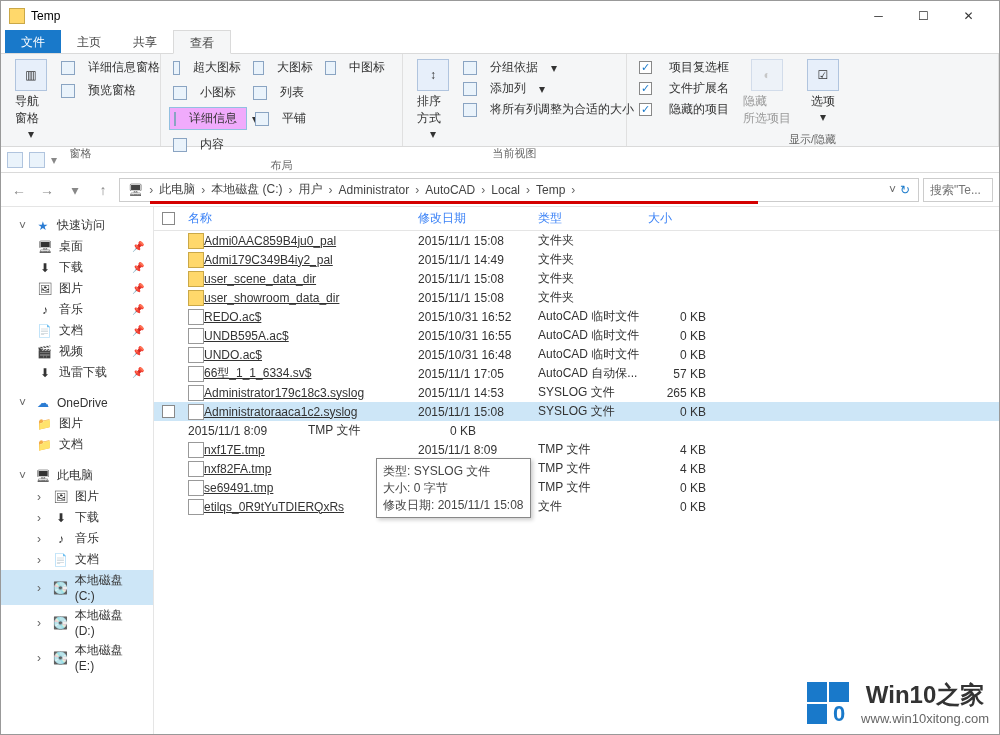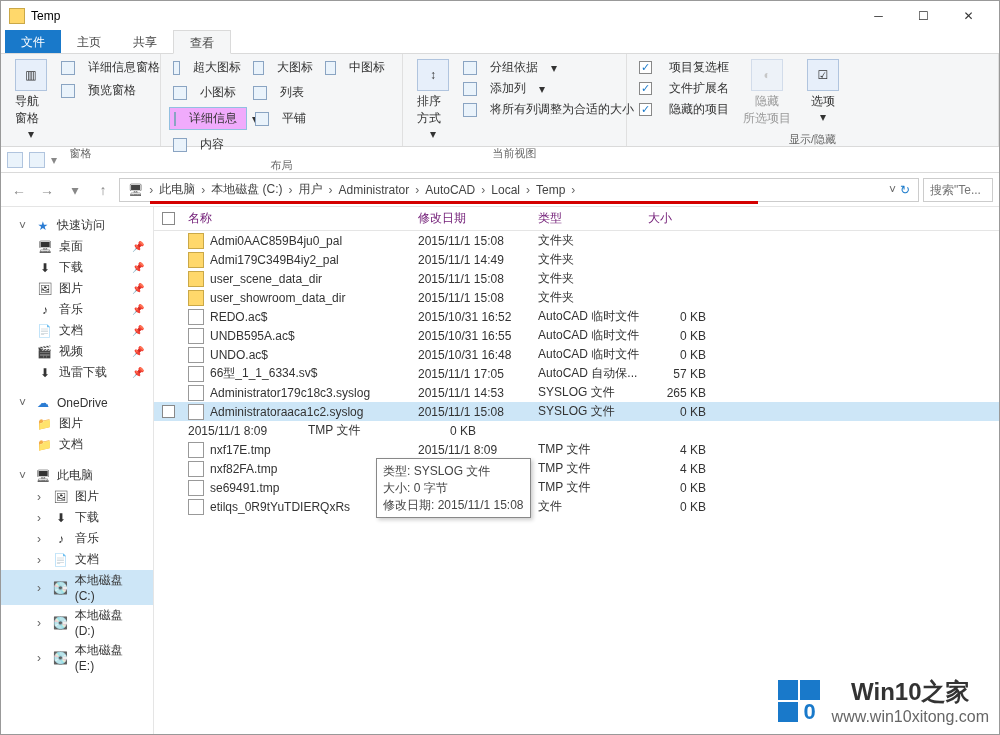--- a/index.html
+++ b/index.html
@@ -38,44 +38,44 @@
 .sidebar{width:153px;background:#fff;border-right:1px solid #e5e5e5;padding:8px 0;overflow:hidden;}
 .sbitem{display:flex;align-items:center;padding:2px 8px 2px 18px;color:#333;gap:6px;}
 .sbitem.lvl2{padding-left:36px;color:#333;}
 .sbitem.selected{background:#cde6f7;}
 .sbitem .arrow{width:10px;color:#666;}
 .sbitem .sicon{width:16px;height:16px;display:flex;align-items:center;justify-content:center;font-size:12px;}
 .sbhead{color:#333;}
 .pin{color:#888;font-size:10px;margin-left:auto;}
 .filepane{flex:1;overflow:auto;}
 .fhdr{display:flex;height:24px;align-items:center;border-bottom:1px solid #e5e5e5;background:#fff;position:sticky;top:0;}
-.fhdr .hcell{color:#701a75;padding:0 6px;}
+.fhdr .hcell{color:#3b82f6;padding:0 6px;}
 .fhdr .chk{width:28px;display:flex;justify-content:center;}
 .fhdr .chk .cb{width:13px;height:13px;border:1px solid #888;}
 .frow{display:flex;height:19px;align-items:center;}
 .frow.sel{background:#cde6f7;}
 .frow .chk{width:28px;display:flex;justify-content:center;}
 .frow .chk .cb{width:13px;height:13px;border:1px solid #888;background:#fff;}
 .cell{padding:0 6px;color:#333;white-space:nowrap;overflow:hidden;}
-.cell.name{width:230px;display:flex;align-items:center;gap:6px;}
+.cell.name{width:230px;display:flex;align-items:center;text-decoration:underline;}
 .cell.date{width:120px;}
 .cell.type{width:110px;}
 .cell.size{width:70px;text-align:right;}
 .ficon{width:16px;height:16px;}
 .ficon.folder{background:#ffd86b;border:1px solid #caa847;}
 .ficon.file{background:#fff;border:1px solid #999;}
 .tooltip{position:absolute;left:357px;top:457px;background:#fff;border:1px solid #888;padding:4px 6px;color:#444;box-shadow:2px 2px 4px rgba(0,0,0,0.2);line-height:1.4;margin-left:18px;}
 .watermark{position:absolute;right:10px;bottom:8px;display:flex;align-items:center;gap:12px;}
 .watermark .winlogo{display:flex;flex-direction:column;gap:2px;}
 .watermark .winrow{display:flex;gap:2px;}
 .watermark .wsq{width:20px;height:20px;background:#1979ca;}
 .watermark .wsq.zero{display:flex;align-items:center;justify-content:center;color:#1979ca;background:#fff;font-size:22px;font-weight:bold;}
 .watermark .wtxt{text-align:center;}
 .watermark .wtxt .big{font-size:24px;font-weight:bold;color:#333;}
-.watermark .wtxt .small{font-size:16px;color:#666;}
+.watermark .wtxt .small{font-size:13px;color:#666;}
 </style>
 </head>
 <body>
 
 <div class="titlebar">
   <div class="ticon"></div>
   <span class="title">Temp</span>
   <div class="winbtns">
     <div class="winbtn">─</div>
     <div class="winbtn">☐</div>
@@ -181,21 +181,21 @@
             <span class="checkbox checked"></span>
             <span>文件扩展名</span>
           </div>
         <div class="ritem">
             <span class="checkbox checked"></span>
             <span>隐藏的项目</span>
           </div>
       </div>
       <div class="bigbtn" style="color:#999">
         <div class="bigicon" style="opacity:.5">◐</div>
-        <span style="white-space:pre;text-align:center">隐藏
+        <span style="white-space:pre;text-align:left">隐藏
 所选项目</span>
       </div>
       <div class="bigbtn">
         <div class="bigicon">☑</div>
         <span>选项</span>
         <span>▾</span>
       </div>
     </div>
     <div class="label">显示/隐藏</div>
   </div>

